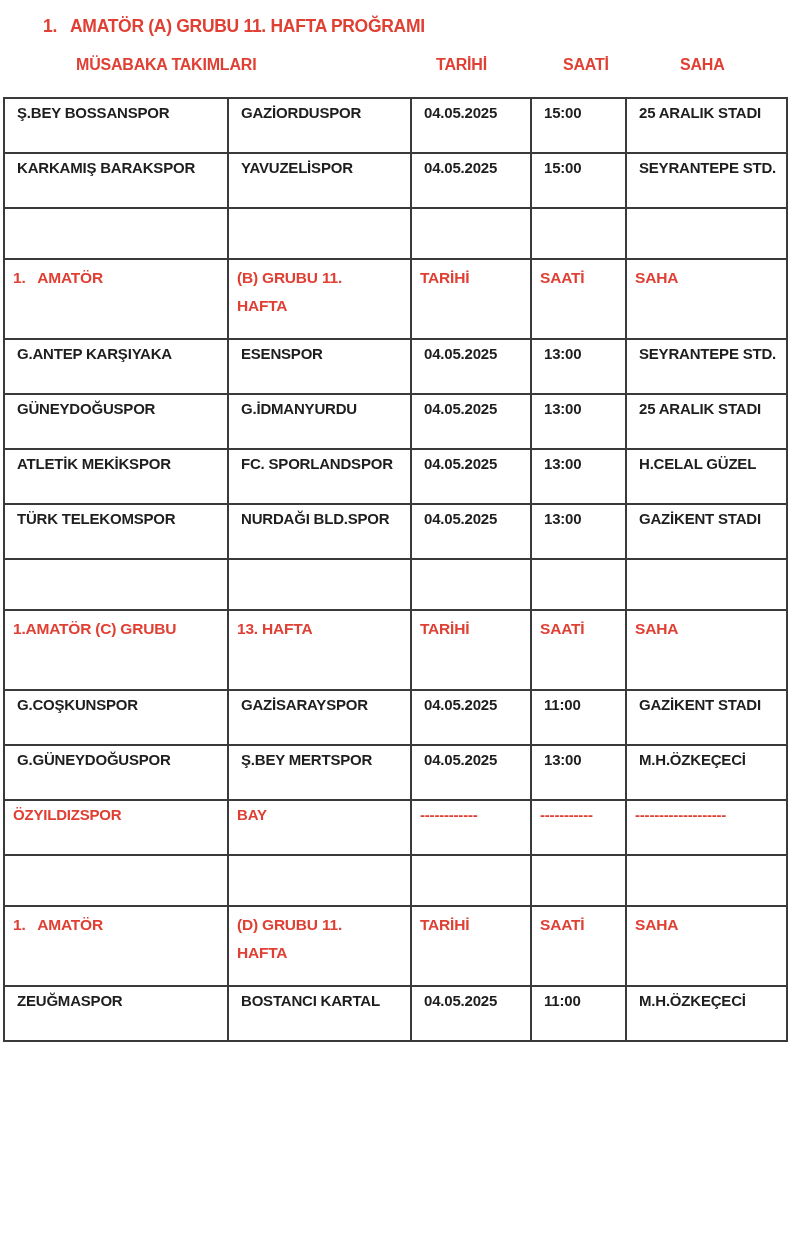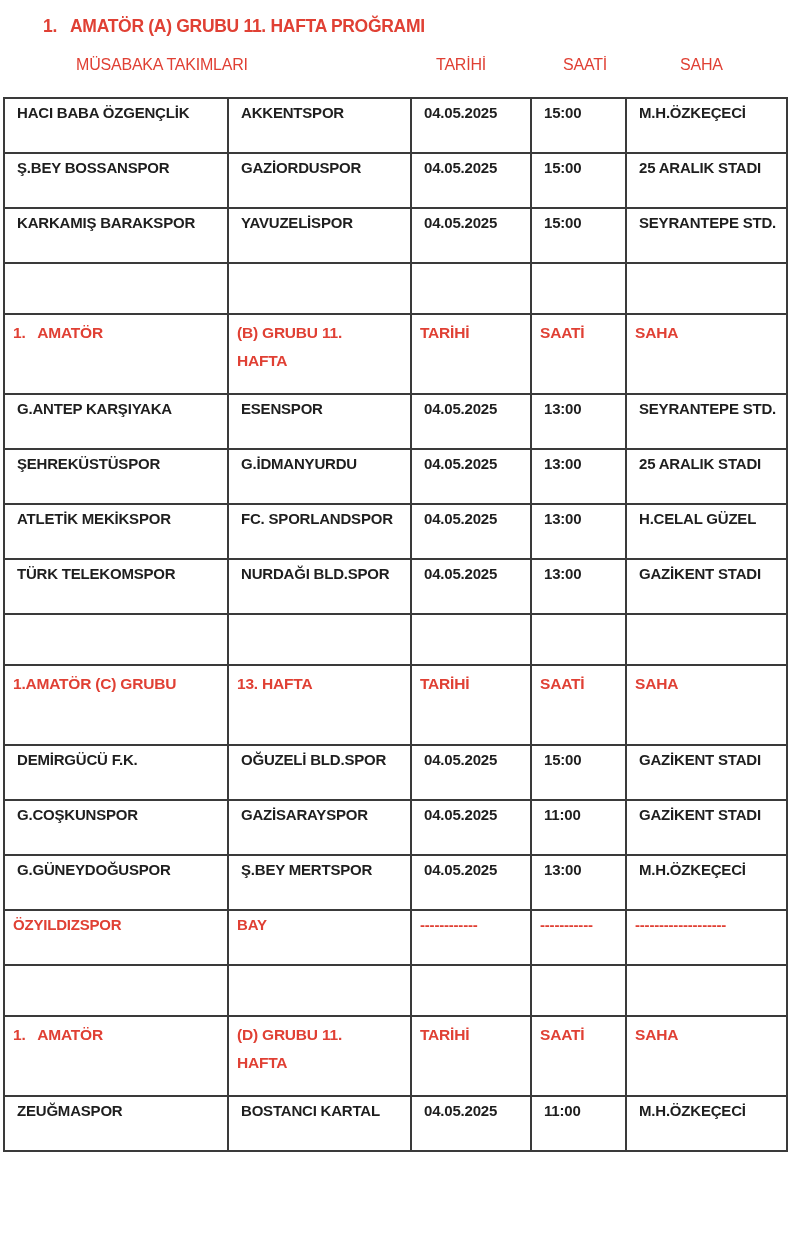--- a/index.html
+++ b/index.html
@@ -21,21 +21,21 @@
     position:absolute;left:43px;top:16px;
     color:var(--red);
     font-size:17.5px;font-weight:700;letter-spacing:-0.3px;
     white-space:pre;
   }
 
   
   .col-headers{
     position:absolute;left:3px;top:56px;width:783px;
     display:flex;
-    color:var(--red);font-size:16px;font-weight:400;letter-spacing:-0.2px;
+    color:var(--red);font-size:16px;font-weight:700;letter-spacing:-0.2px;
   }
   .col-headers .ch{box-sizing:border-box;white-space:pre;}
   .ch.teams{width:407px;padding-left:73px;}
   .ch.date{width:120px;padding-left:26px;}
   .ch.time{width:95px;padding-left:33px;}
   .ch.venue{width:161px;padding-left:55px;}
 
   
   table.schedule{
     position:absolute;left:3px;top:97px;width:783px;
@@ -75,27 +75,20 @@
   <table class="schedule">
     <colgroup>
       <col class="c1">
         <col class="c2">
         <col class="c3">
         <col class="c4">
         <col class="c5">
     </colgroup>
     <tbody>
         <tr class="row-match">
-          <td>HACI BABA ÖZGENÇLİK</td>
-          <td>AKKENTSPOR</td>
-          <td>04.05.2025</td>
-          <td>15:00</td>
-          <td>M.H.ÖZKEÇECİ</td>
-        </tr>
-        <tr class="row-match">
           <td>Ş.BEY BOSSANSPOR</td>
           <td>GAZİORDUSPOR</td>
           <td>04.05.2025</td>
           <td>15:00</td>
           <td>25 ARALIK STADI</td>
         </tr>
         <tr class="row-match">
           <td>KARKAMIŞ BARAKSPOR</td>
           <td>YAVUZELİSPOR</td>
           <td>04.05.2025</td>
@@ -118,21 +111,21 @@
           <td>SAHA</td>
         </tr>
         <tr class="row-match">
           <td>G.ANTEP KARŞIYAKA</td>
           <td>ESENSPOR</td>
           <td>04.05.2025</td>
           <td>13:00</td>
           <td>SEYRANTEPE STD.</td>
         </tr>
         <tr class="row-match">
-          <td>ŞEHREKÜSTÜSPOR</td>
+          <td>GÜNEYDOĞUSPOR</td>
           <td>G.İDMANYURDU</td>
           <td>04.05.2025</td>
           <td>13:00</td>
           <td>25 ARALIK STADI</td>
         </tr>
         <tr class="row-match">
           <td>ATLETİK MEKİKSPOR</td>
           <td>FC. SPORLANDSPOR</td>
           <td>04.05.2025</td>
           <td>13:00</td>
@@ -151,27 +144,20 @@
           <td></td>
           <td></td>
           <td></td>
         </tr>
         <tr class="row-section">
           <td>1.AMATÖR (C) GRUBU</td>
           <td>13. HAFTA</td>
           <td>TARİHİ</td>
           <td>SAATİ</td>
           <td>SAHA</td>
-        </tr>
-        <tr class="row-match">
-          <td>DEMİRGÜCÜ F.K.</td>
-          <td>OĞUZELİ BLD.SPOR</td>
-          <td>04.05.2025</td>
-          <td>15:00</td>
-          <td>GAZİKENT STADI</td>
         </tr>
         <tr class="row-match">
           <td>G.COŞKUNSPOR</td>
           <td>GAZİSARAYSPOR</td>
           <td>04.05.2025</td>
           <td>11:00</td>
           <td>GAZİKENT STADI</td>
         </tr>
         <tr class="row-match">
           <td>G.GÜNEYDOĞUSPOR</td>

